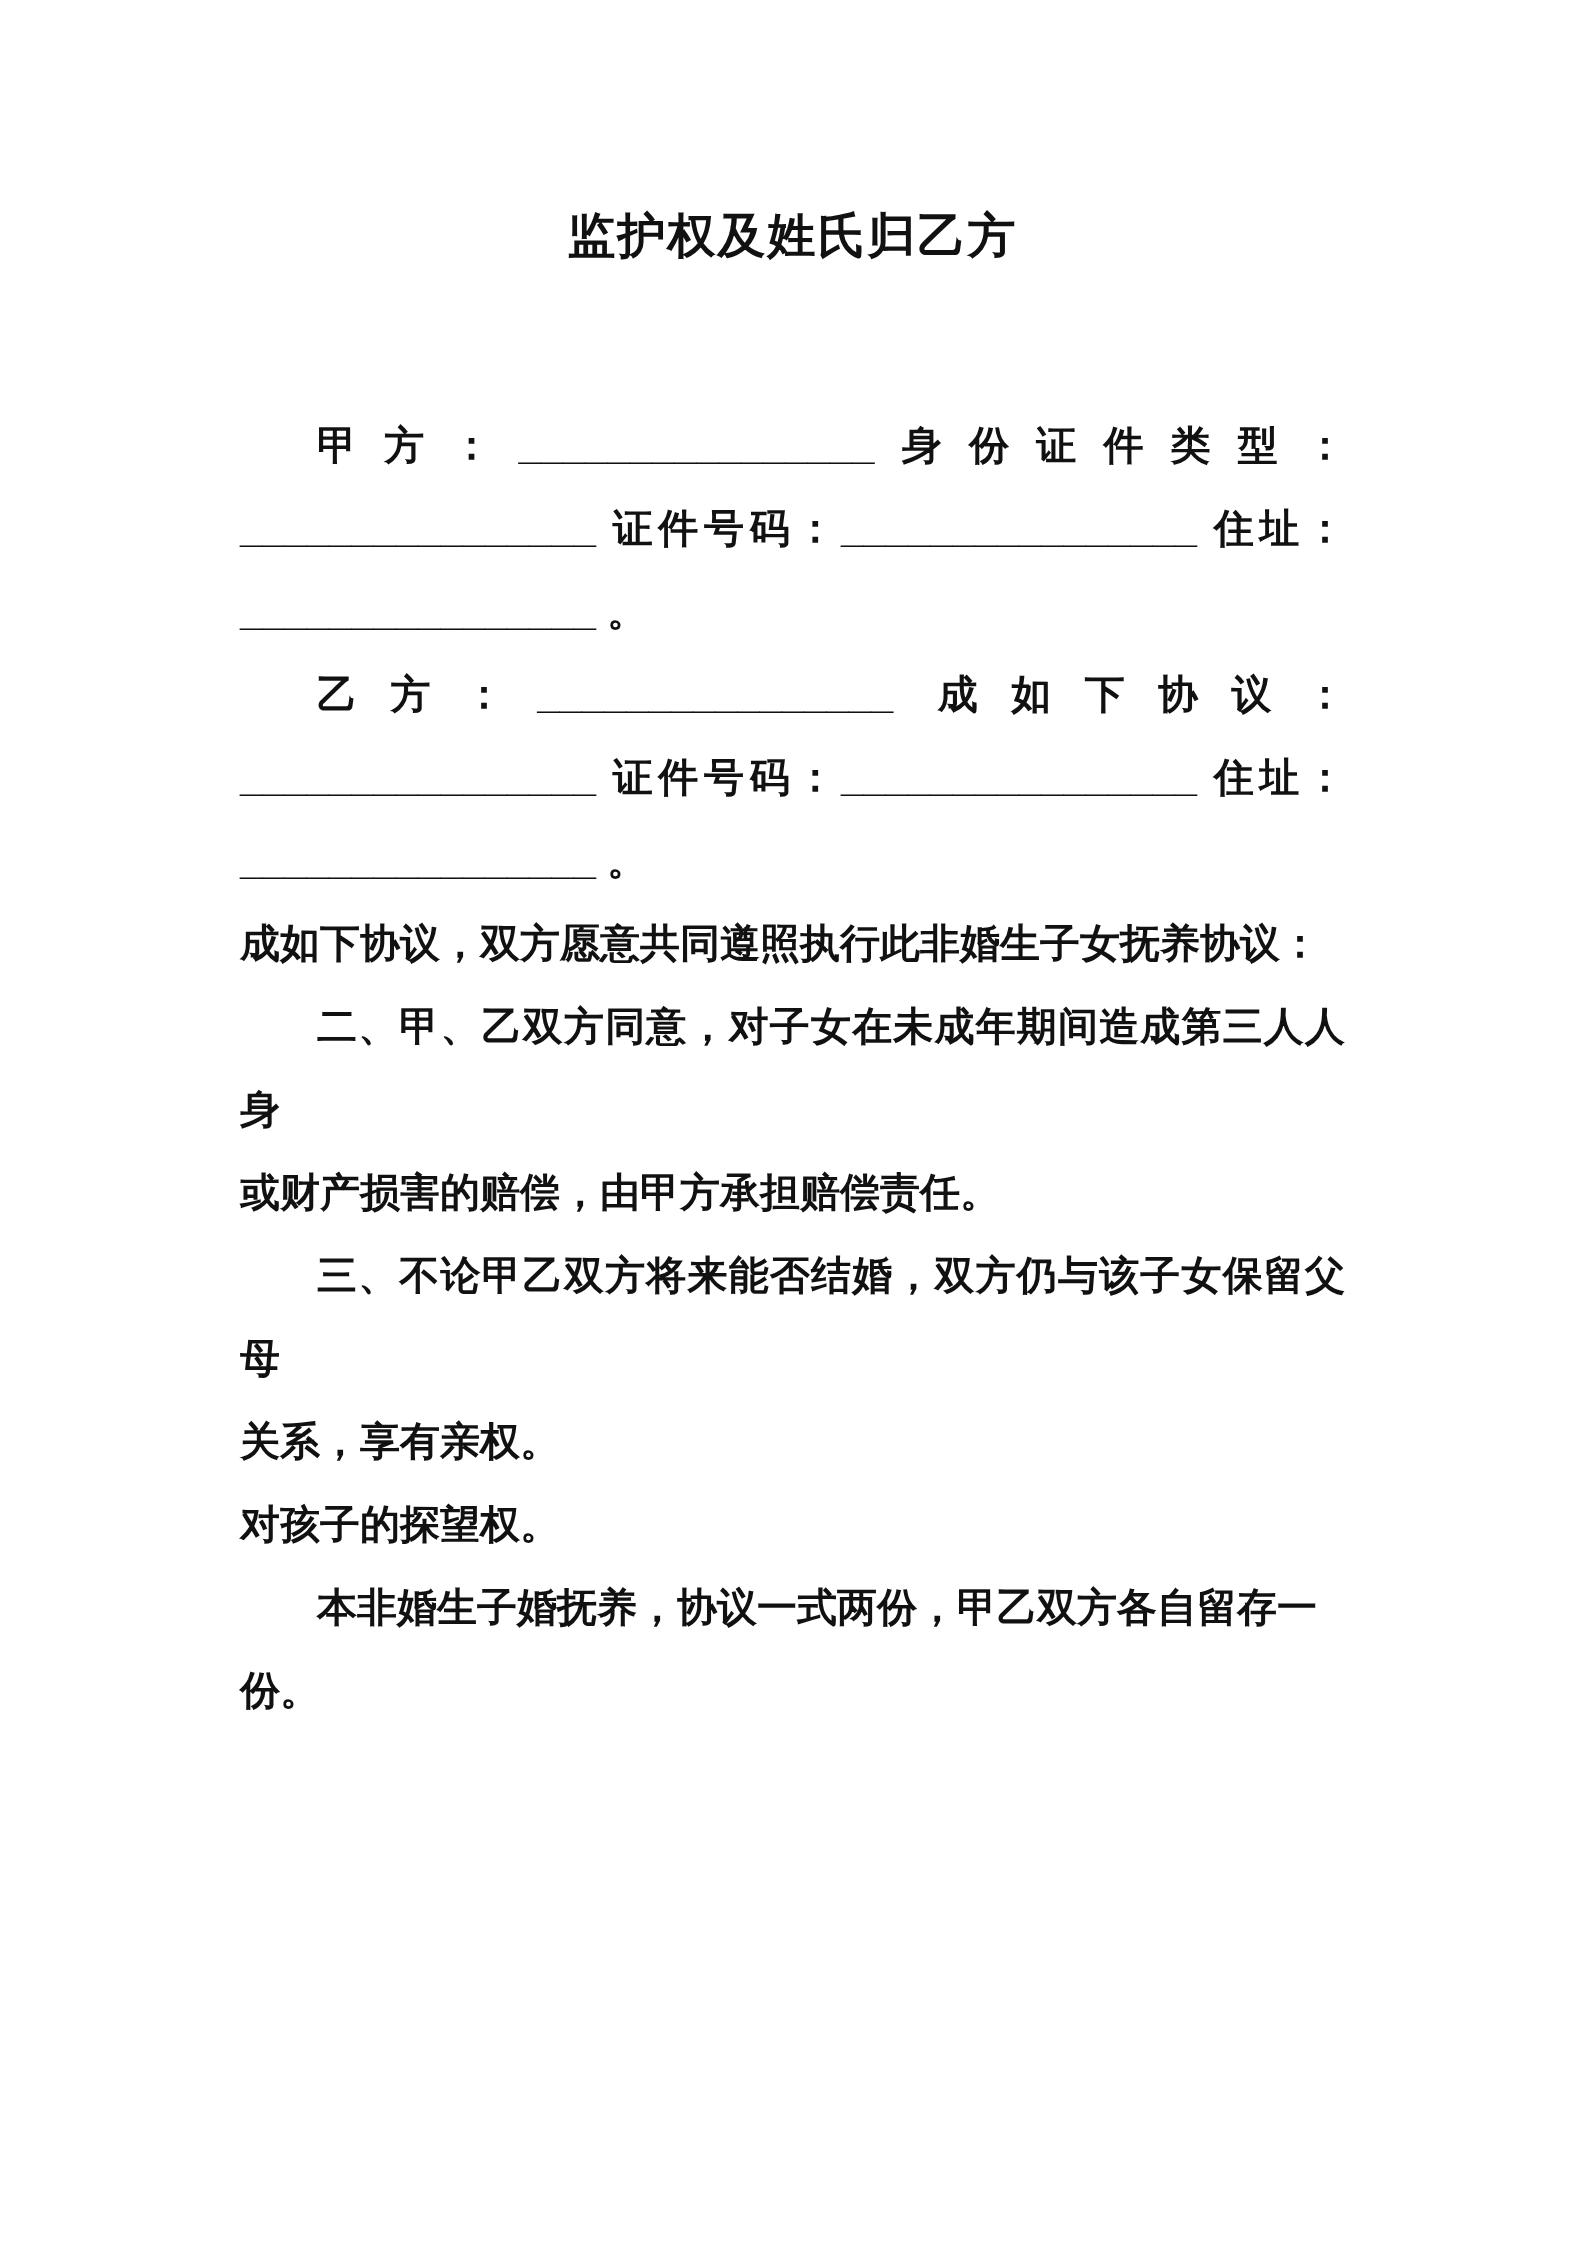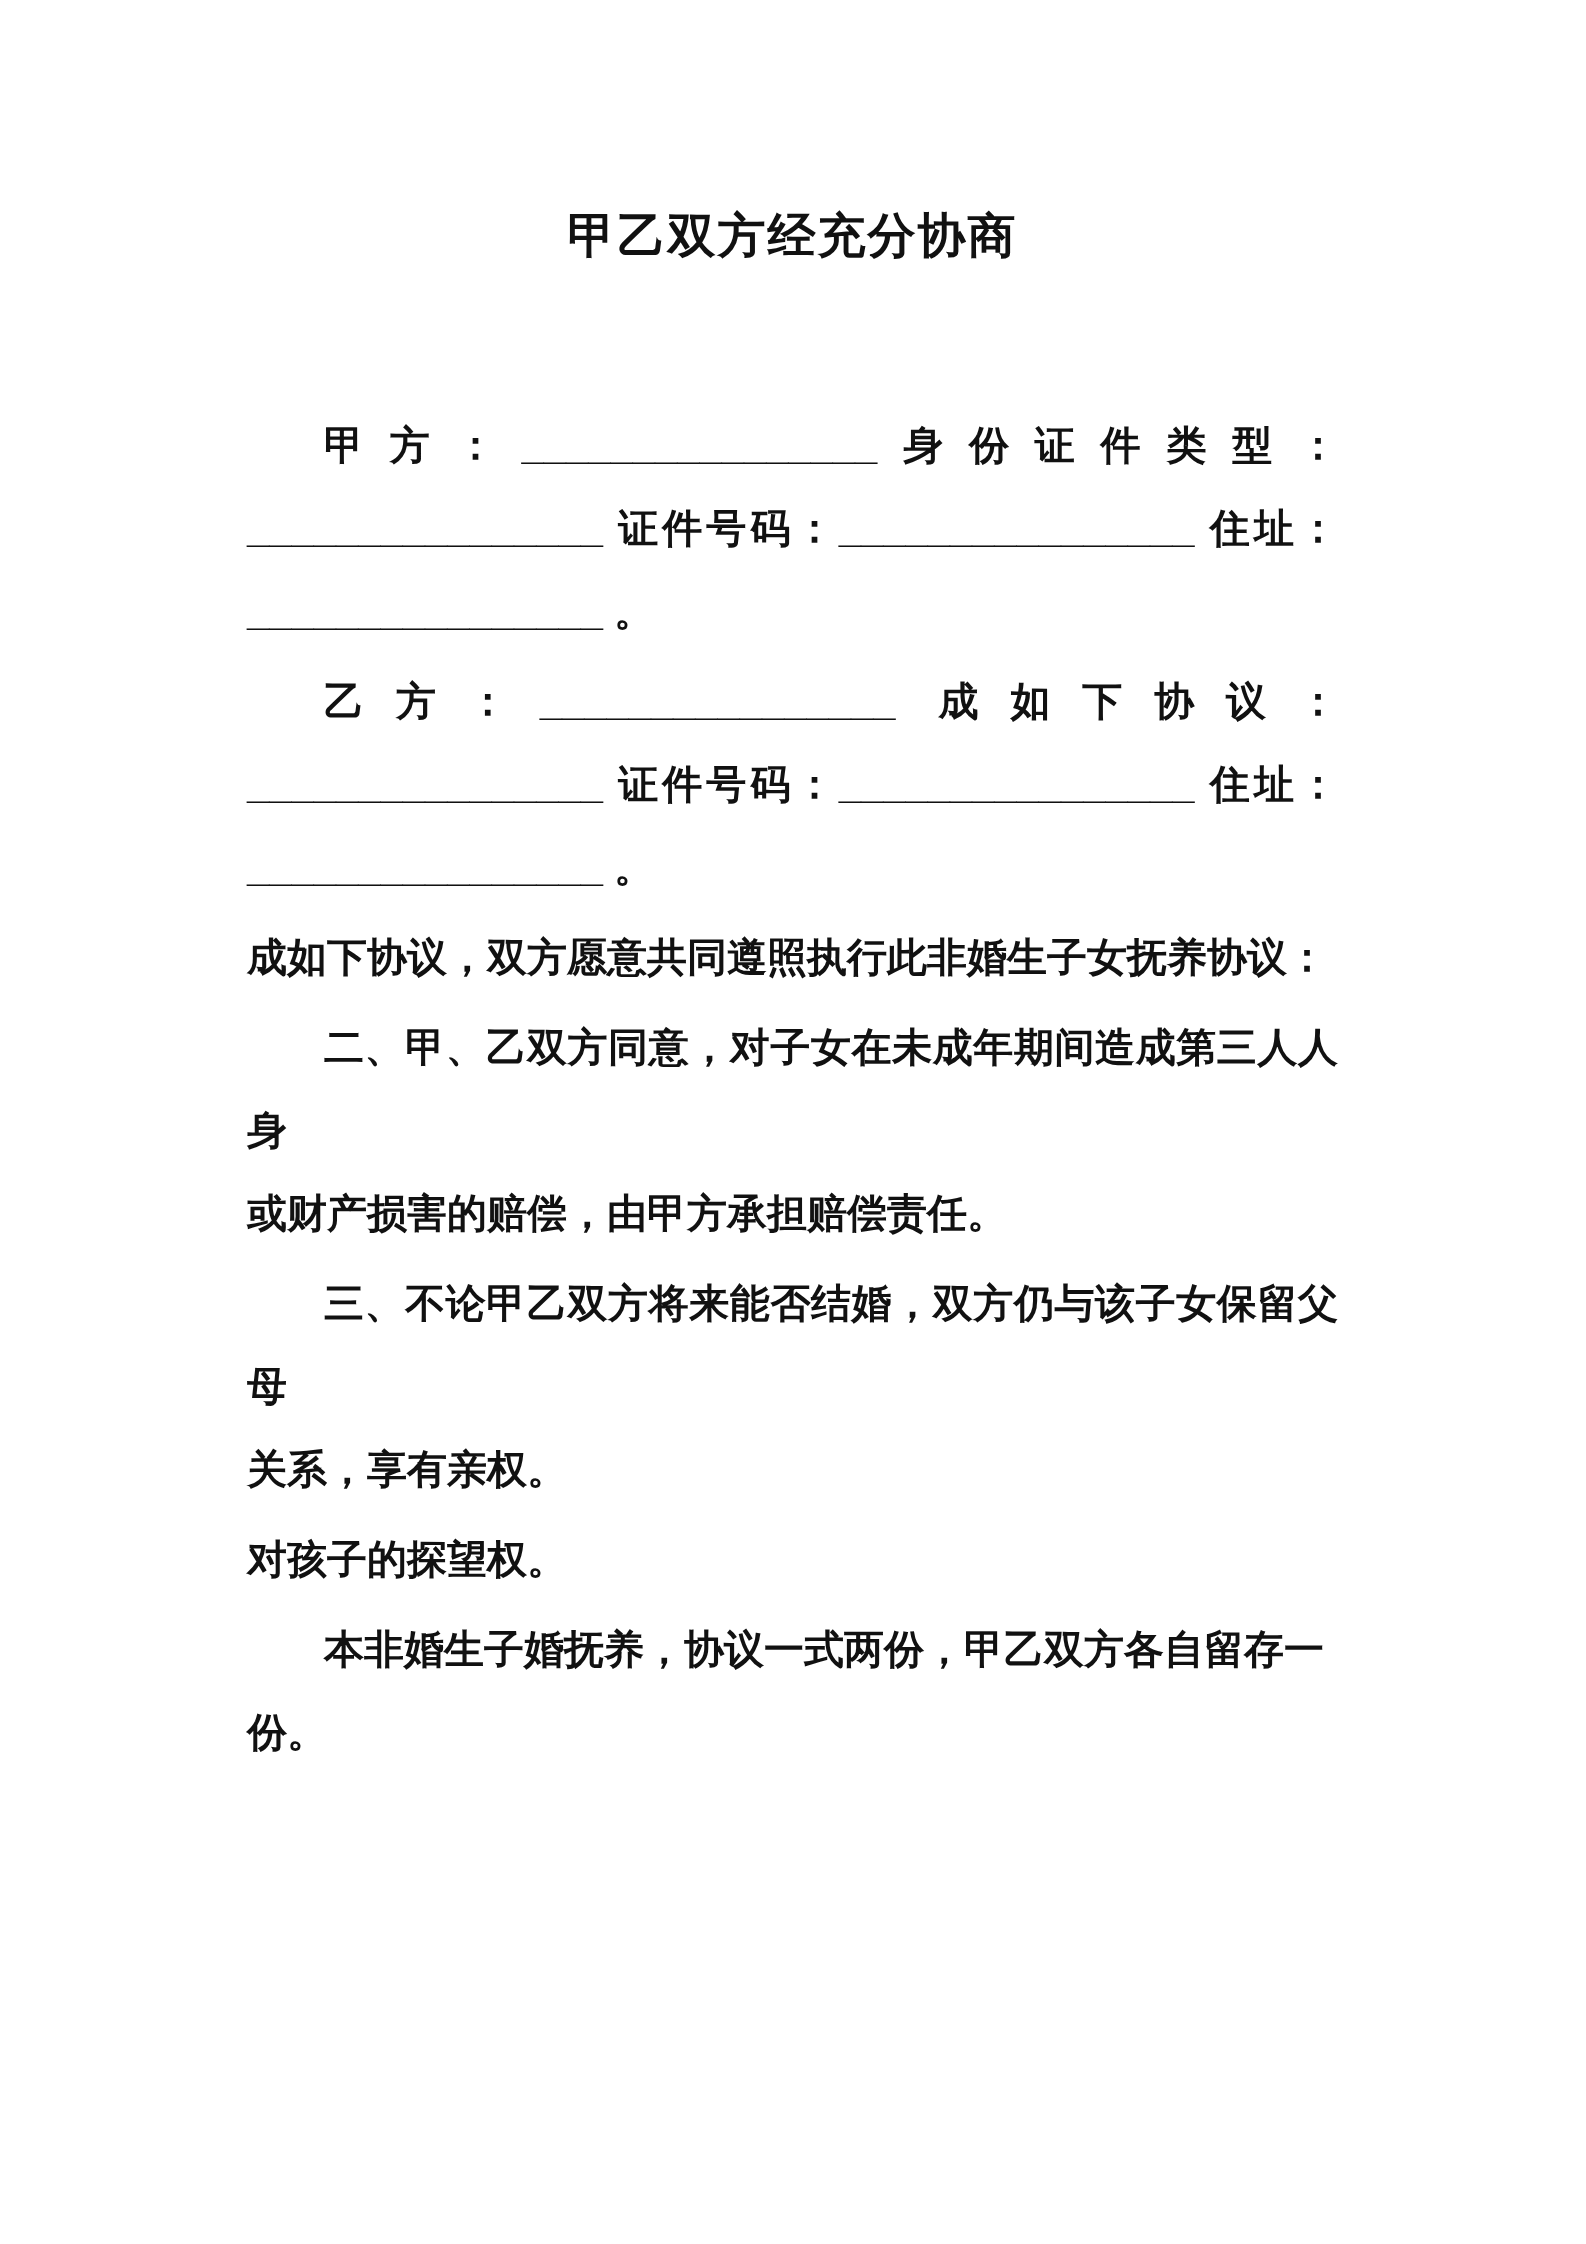--- a/index.html
+++ b/index.html
@@ -25,21 +25,21 @@
   }
   .title {
     margin: 0 0 137px 0;
     font-size: 48px;
     line-height: 62px;
     font-weight: bold;
     text-align: center;
     letter-spacing: 2px;
   }
   .para {
-    margin: 7px;
+    margin: 0;
   }
   .line {
     font-size: 40px;
     line-height: 83px;
     text-align: left;
     white-space: normal;
   }
   
   .line.j {
     text-align: justify;
@@ -49,21 +49,21 @@
   
   .line.ind {
     text-indent: 77px;
   }
 </style>
 </head>
 <body>
 
 <div class="page">
   <div class="doc">
-    <h1 class="title">甲乙双方经充分协商</h1>
+    <h1 class="title">监护权及姓氏归乙方</h1>
     <div class="body">
         <div class="para">
           <div class="line j ind">甲方：________________身份证件类型：</div>
           <div class="line j">________________ 证件号码：________________ 住址：</div>
           <div class="line">________________ 。</div>
         </div>
         <div class="para">
           <div class="line j ind">乙方：________________ 成如下协议：</div>
           <div class="line j">________________ 证件号码：________________ 住址：</div>
           <div class="line">________________ 。</div>

